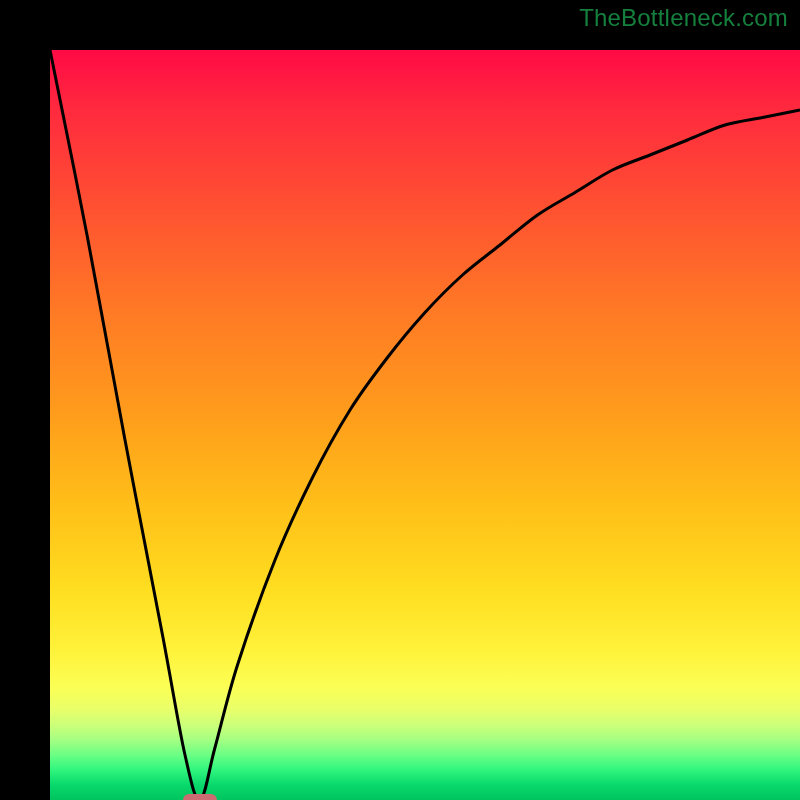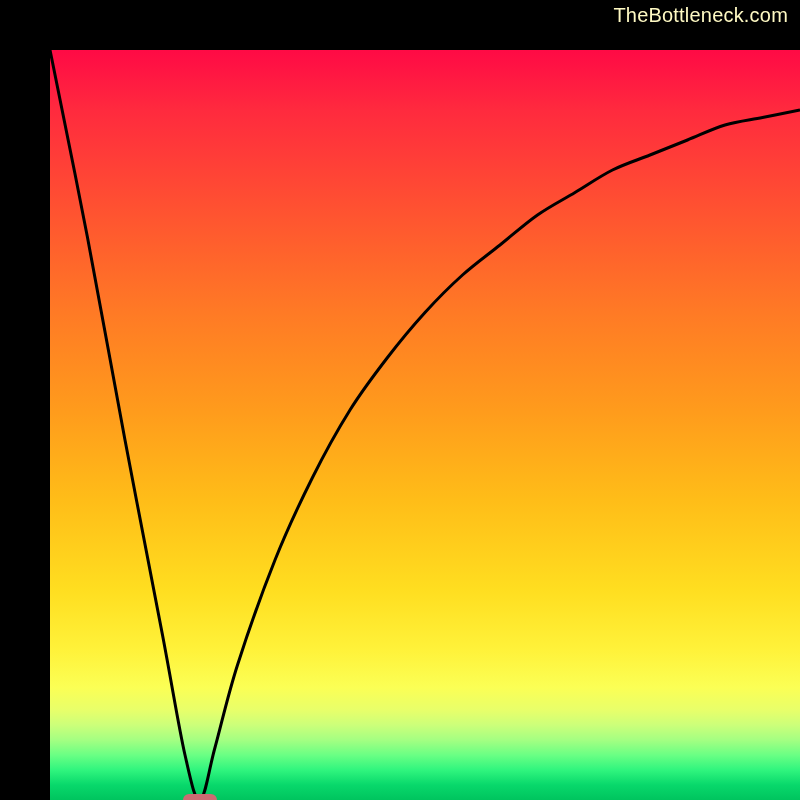--- a/index.html
+++ b/index.html
@@ -46,22 +46,22 @@
       #6aff84 94%,
       #30f57e 96%,
       #08d86b 98%,
       #00c45e 100%
     );
   }
   .watermark {
     position: absolute;
     top: 4px;
     right: 12px;
-    color: #fef9c3;
-    font-size: 20px;
+    color: #15803d;
+    font-size: 24px;
     font-weight: 500;
     letter-spacing: 0.2px;
     z-index: 20;
   }
   svg.curve {
     position: absolute;
     inset: 0;
     z-index: 10;
   }
   .marker {

